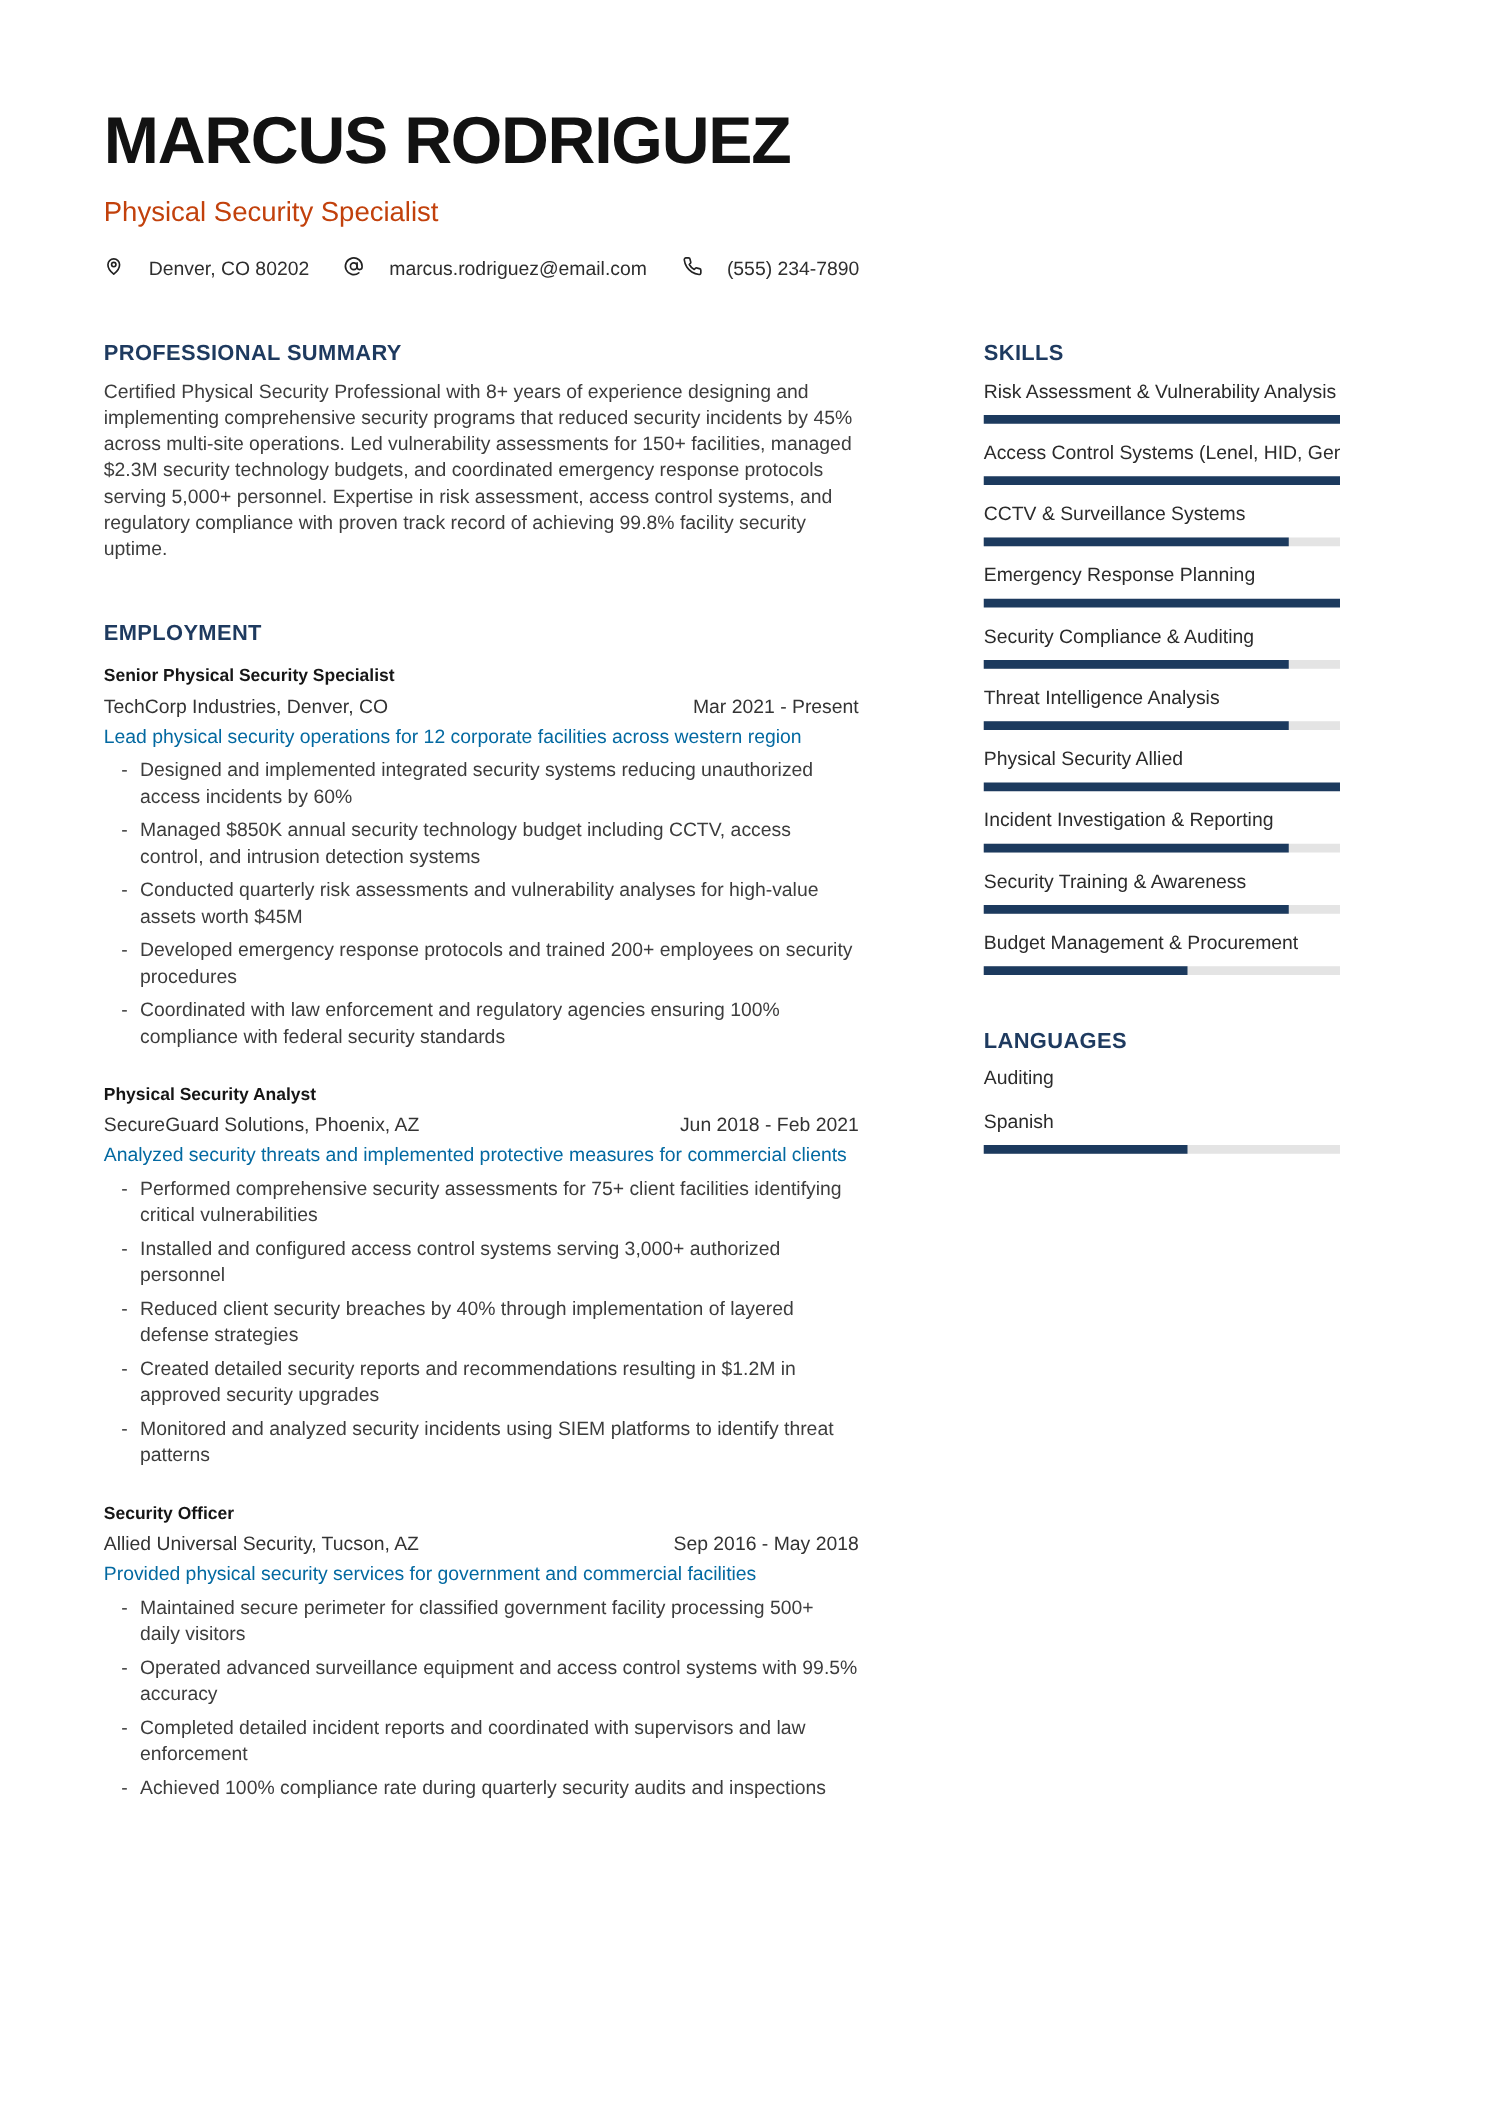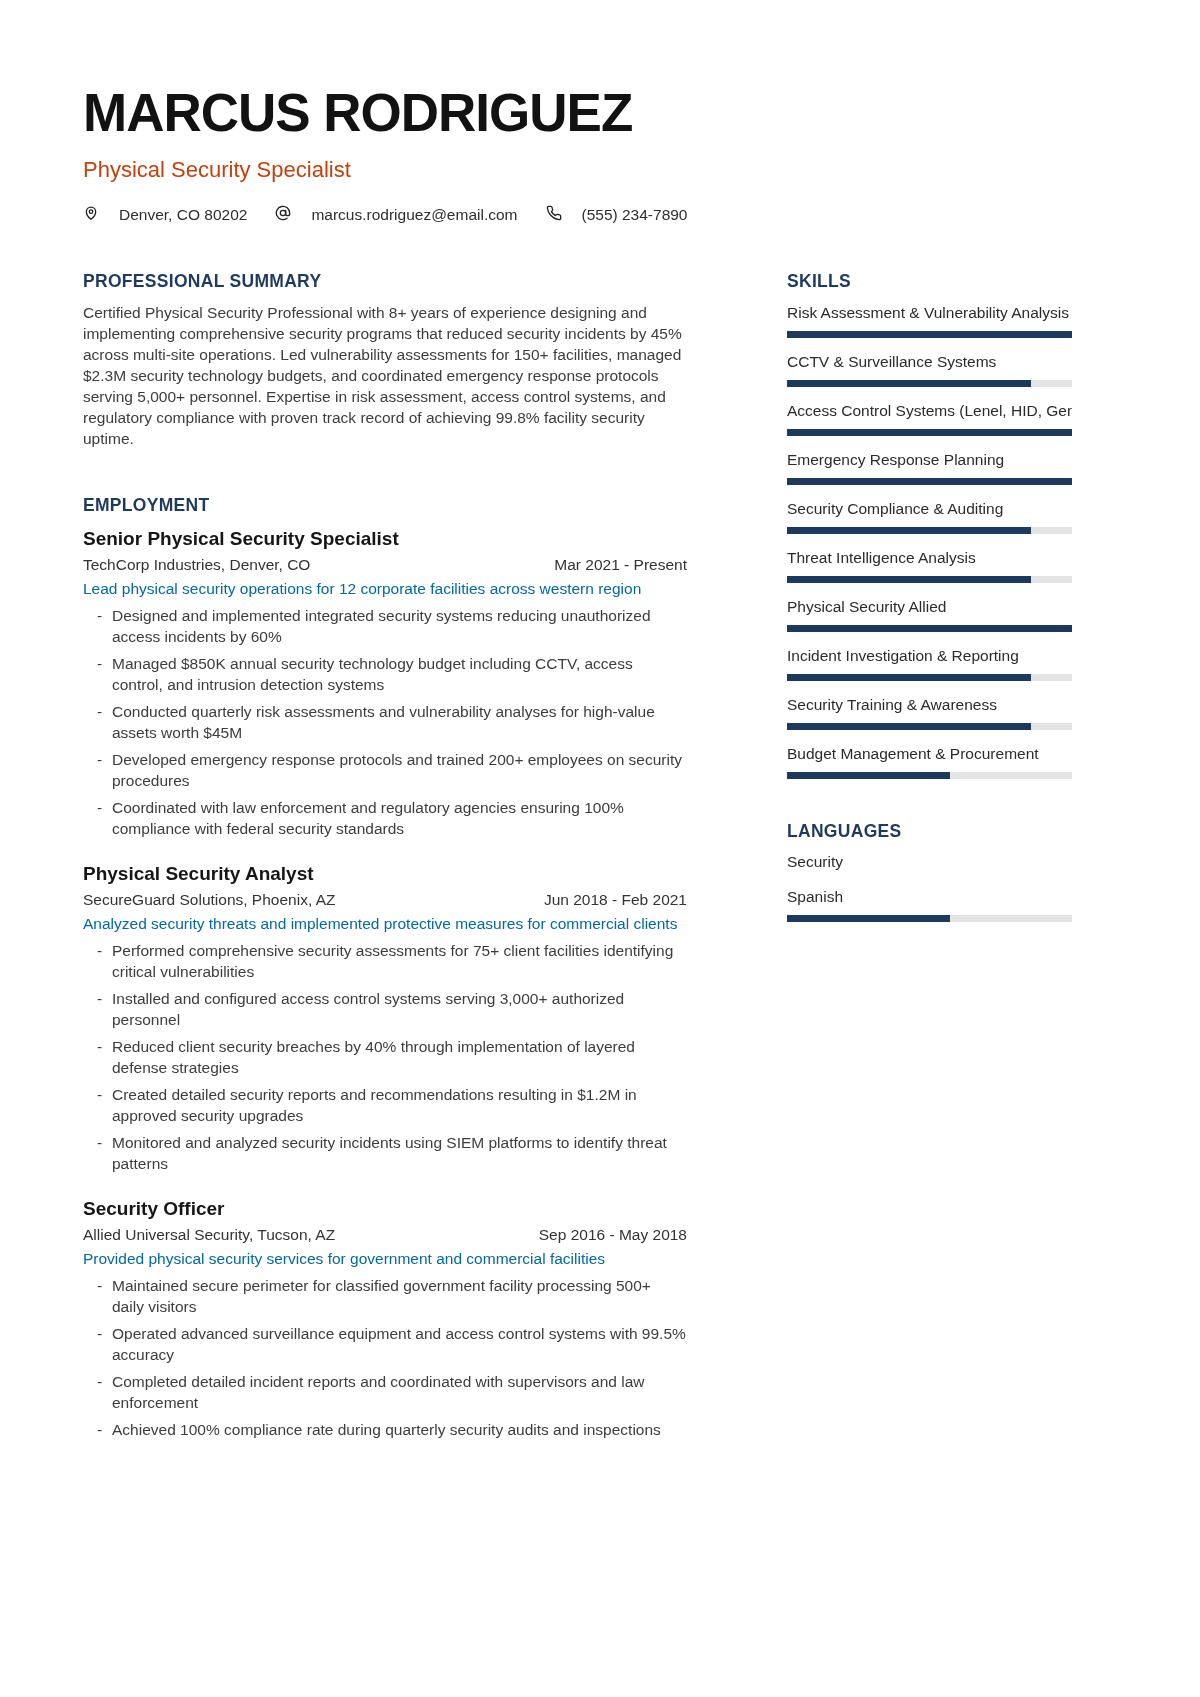--- a/index.html
+++ b/index.html
@@ -31,21 +31,21 @@
   .columns { display:grid; grid-template-columns:604px 325px; column-gap:100px; margin-top:46px; }
   h2.section-heading {
     font-size:17.5px; font-weight:700; letter-spacing:.3px;
     color:#1e3a5f; line-height:21px;
   }
   .section { margin-bottom:46px; }
   .summary-text { margin-top:10px; font-size:15.5px; line-height:21px; color:#3d3d3d; }
   
   .job { margin-top:24px; }
   .job:first-of-type { margin-top:12px; }
-  .job-title { font-size:19px; font-weight:700; color:#161616; line-height:22px; margin-bottom:4px; }
+  .job-title { font-size:14px; font-weight:700; color:#161616; line-height:22px; margin-bottom:4px; }
   .job-meta { display:flex; justify-content:space-between; font-size:15.5px; line-height:21px; color:#333333; }
   .job-dates { white-space:nowrap; }
   .job-desc { font-size:15.5px; line-height:21px; margin-top:3px; color:#0369a1; }
   ul.bullets { margin-top:3px; list-style:none; }
   ul.bullets li {
     position:relative; padding-left:29px;
     font-size:15.5px; line-height:21px; margin-top:6px; color:#3d3d3d;
   }
   ul.bullets li::before { content:"-"; position:absolute; left:14px; top:0; }
   
@@ -165,29 +165,29 @@
     <aside>
       <h2 class="section-heading">SKILLS</h2>
       <div class="skills-list" id="skills-list">
           <div class="skill">
     <div class="skill-label">Risk Assessment &amp; Vulnerability Analysis</div>
     <div class="skill-bar">
       <div class="skill-bar-fill" style="width: 100%; background: rgb(28, 58, 94);"></div>
     </div>
   </div>
           <div class="skill">
+    <div class="skill-label">Access Control Systems (Lenel, HID, Genetec)</div>
+    <div class="skill-bar">
+      <div class="skill-bar-fill" style="width: 100%; background: rgb(28, 58, 94);"></div>
+    </div>
+  </div>
+          <div class="skill">
     <div class="skill-label">CCTV &amp; Surveillance Systems</div>
     <div class="skill-bar">
       <div class="skill-bar-fill" style="width: 75%; background: rgb(28, 58, 94);"></div>
-    </div>
-  </div>
-          <div class="skill">
-    <div class="skill-label">Access Control Systems (Lenel, HID, Genetec)</div>
-    <div class="skill-bar">
-      <div class="skill-bar-fill" style="width: 100%; background: rgb(28, 58, 94);"></div>
     </div>
   </div>
           <div class="skill">
     <div class="skill-label">Emergency Response Planning</div>
     <div class="skill-bar">
       <div class="skill-bar-fill" style="width: 100%; background: rgb(28, 58, 94);"></div>
     </div>
   </div>
           <div class="skill">
     <div class="skill-label">Security Compliance &amp; Auditing</div>
@@ -224,21 +224,21 @@
     <div class="skill-bar">
       <div class="skill-bar-fill" style="width: 50%; background: rgb(28, 58, 94);"></div>
     </div>
   </div>
         </div>
 
       <div class="languages-block">
         <h2 class="section-heading">LANGUAGES</h2>
         <div class="langs-list" id="langs-list">
             <div class="skill no-bar">
-    <div class="skill-label">Security</div>
+    <div class="skill-label">Auditing</div>
 
   </div>
             <div class="skill">
     <div class="skill-label">Spanish</div>
     <div class="skill-bar">
       <div class="skill-bar-fill" style="width: 50%; background: rgb(28, 58, 94);"></div>
     </div>
   </div>
           </div>
       </div>

